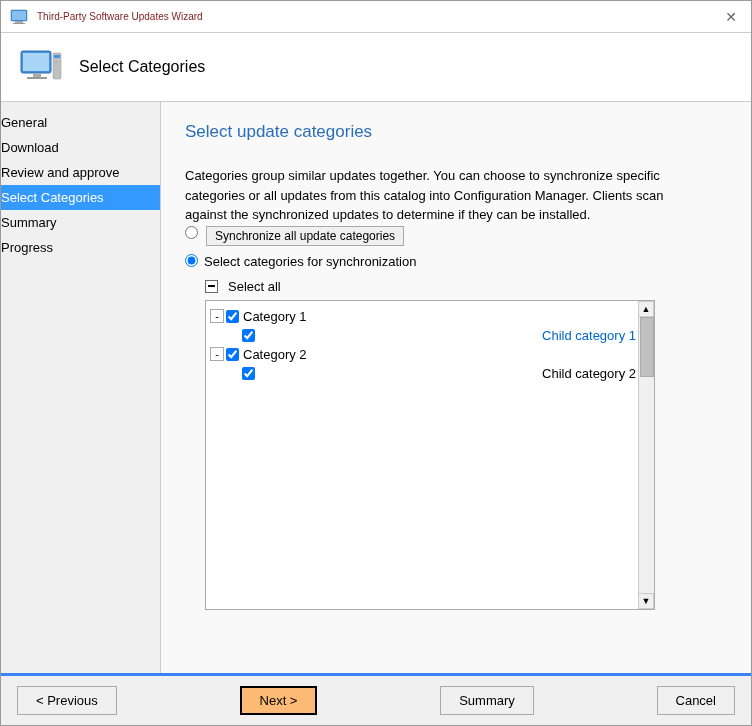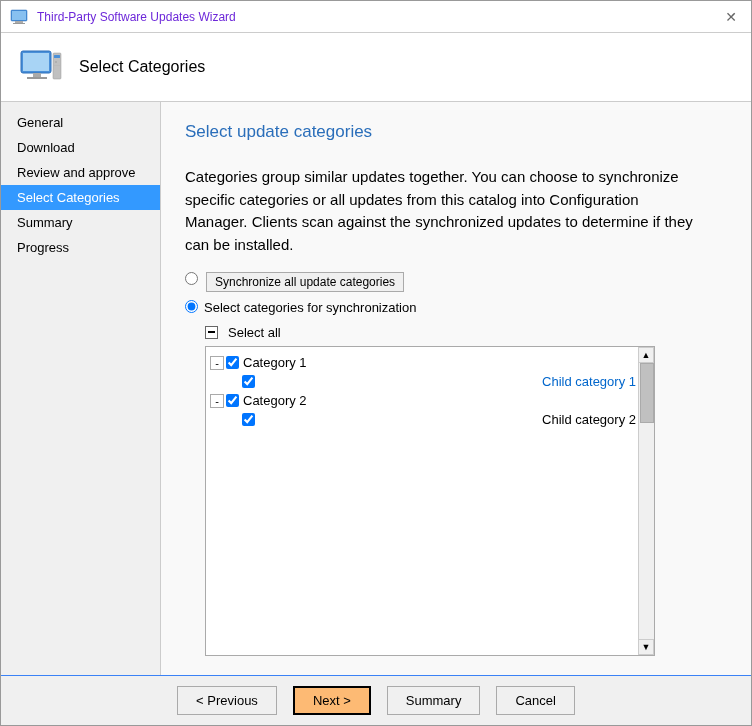--- a/index.html
+++ b/index.html
@@ -31,22 +31,22 @@
       flex-shrink: 0;
     }
     .titlebar-icon {
       width: 20px;
       height: 20px;
       margin-right: 8px;
       flex-shrink: 0;
     }
     .titlebar-title {
       flex: 1;
-      font-size: 12px;
-      color: #6d28d9;
+      font-size: 10px;
+      color: #7f1d1d;
     }
     .titlebar-close {
       width: 24px;
       height: 24px;
       display: flex;
       align-items: center;
       justify-content: center;
       cursor: pointer;
       font-size: 14px;
       color: #666;
@@ -76,21 +76,21 @@
       overflow: hidden;
     }
     .sidebar {
       width: 160px;
       background: #f0f0f0;
       border-right: 1px solid #ccc;
       padding: 8px 0;
       flex-shrink: 0;
     }
     .sidebar-item {
-      padding: 5px 16px;
+      padding: 5px 0;
       cursor: pointer;
       font-size: 13px;
       color: #000;
     }
     .sidebar-item.active {
       background: #3399ff;
       color: #fff;
     }
     .sidebar-item.sub {
       padding-left: 30px;
@@ -101,24 +101,24 @@
       background: #f9f9f9;
       overflow-y: auto;
     }
     .page-title {
       font-size: 17px;
       color: #2a6eba;
       margin-bottom: 24px;
       font-weight: 400;
     }
     .description {
-      font-size: 15px;
+      font-size: 13px;
       color: #000;
       line-height: 1.5;
-      margin-bottom: 16px;
+      margin-bottom: 1px;
       max-width: 520px;
     }
     .radio-group {
       margin-bottom: 10px;
     }
     .radio-option {
       display: flex;
       align-items: flex-start;
       margin-bottom: 8px;
       font-size: 13px;
@@ -212,24 +212,24 @@
       justify-content: center;
       font-size: 9px;
       cursor: pointer;
       position: absolute;
       right: 0;
     }
     .scrollbar-arrow.top { top: 0; }
     .scrollbar-arrow.bottom { bottom: 0; }
     .footer {
       background: #f0f0f0;
-      border-top: 1px solid #3b82f6;
+      border-top: 3px solid #3b82f6;
       padding: 10px 16px;
       display: flex;
-      justify-content: center;
+      justify-content: space-between;
       gap: 16px;
       flex-shrink: 0;
     }
     .btn {
       padding: 5px 18px;
       font-size: 13px;
       border: 1px solid #aaa;
       background: #f0f0f0;
       cursor: pointer;
       min-width: 75px;

